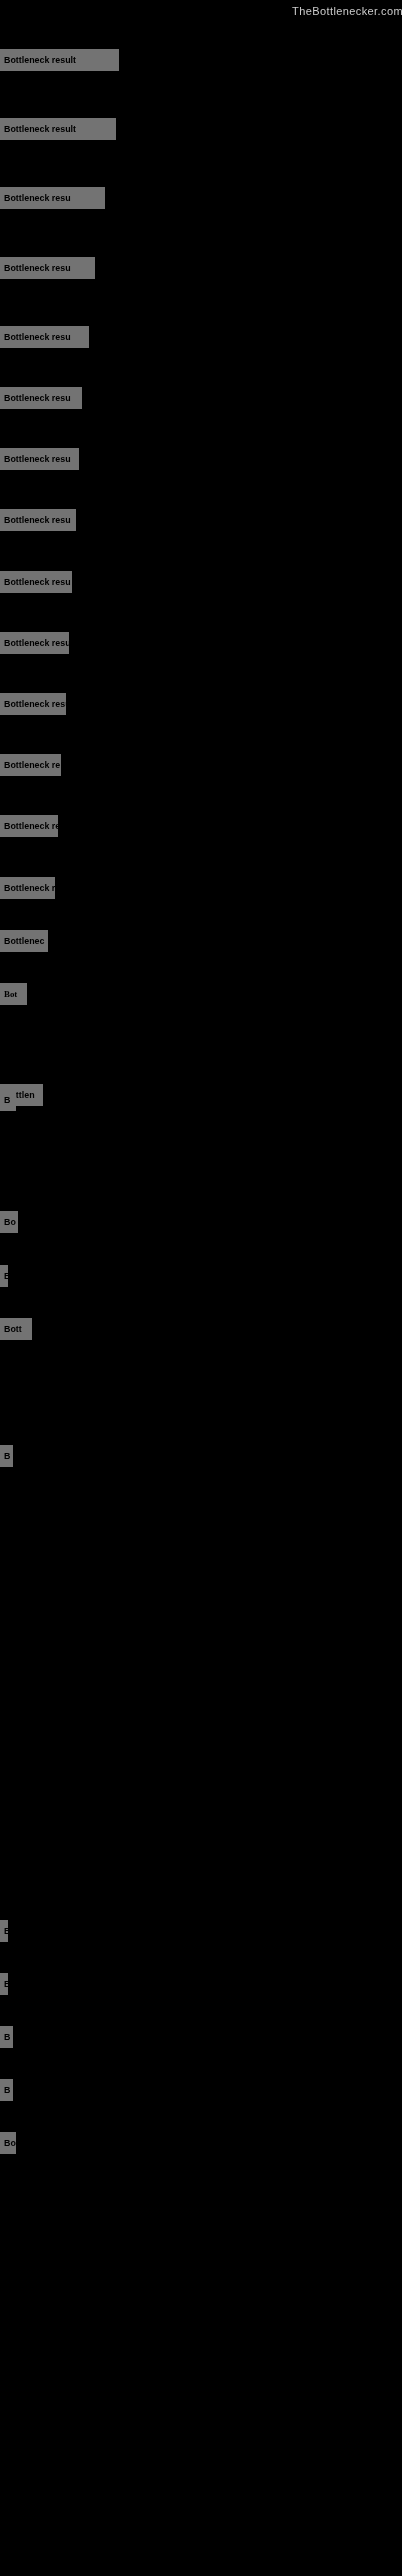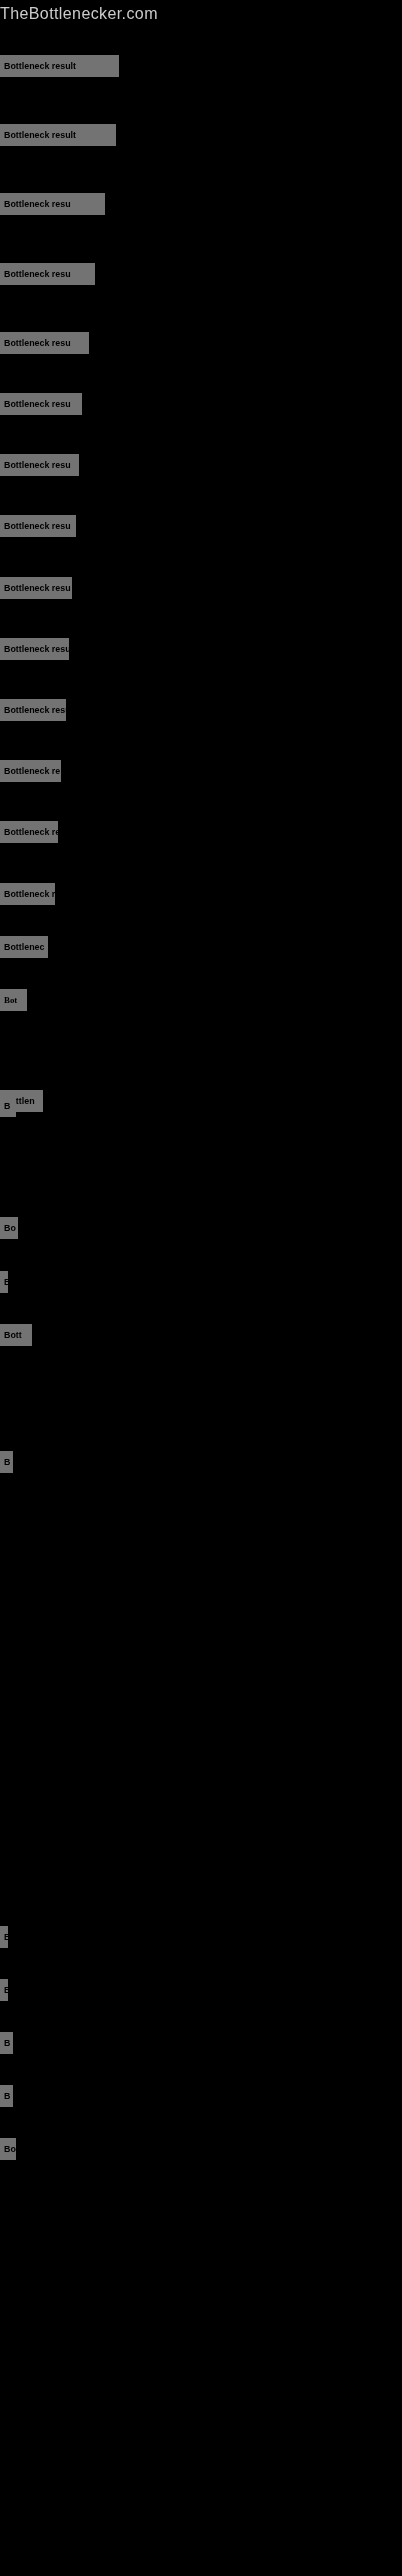--- a/index.html
+++ b/index.html
@@ -5,23 +5,23 @@
     * { margin: 0; padding: 0; box-sizing: border-box; }
     body {
       background-color: #000;
       width: 403px;
       min-height: 2576px;
       font-family: Arial, sans-serif;
       position: relative;
       overflow-x: hidden;
     }
     .site-title {
-      text-align: left;
+      text-align: right;
       color: #ccc;
-      font-size: 16px;
+      font-size: 11px;
       padding: 4.8px 0 3.2px 0;
       letter-spacing: 0.4px;
     }
     .bottleneck-bar {
       display: flex;
       align-items: center;
       position: absolute;
       left: 0;
       height: 22.5px;
     }

